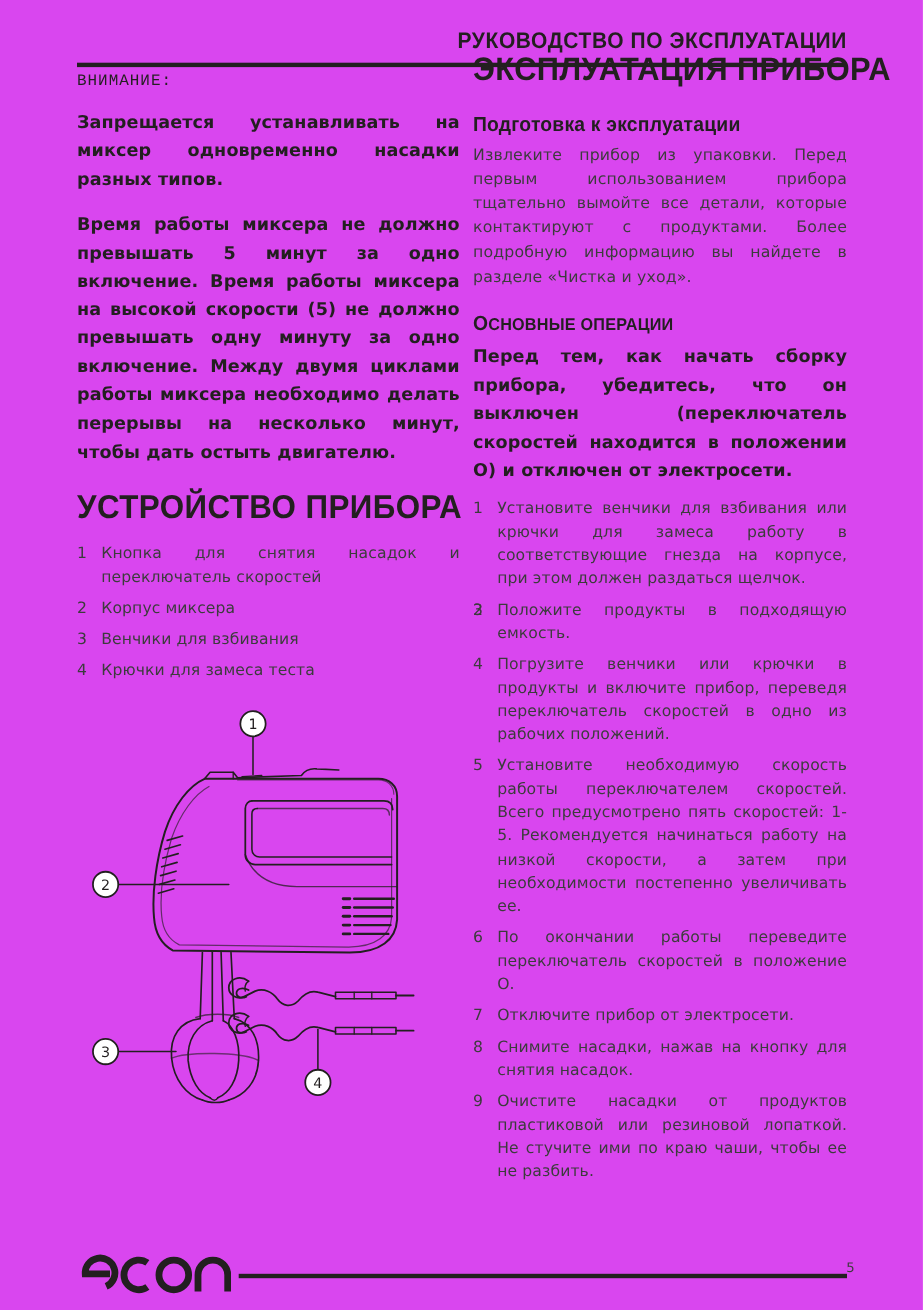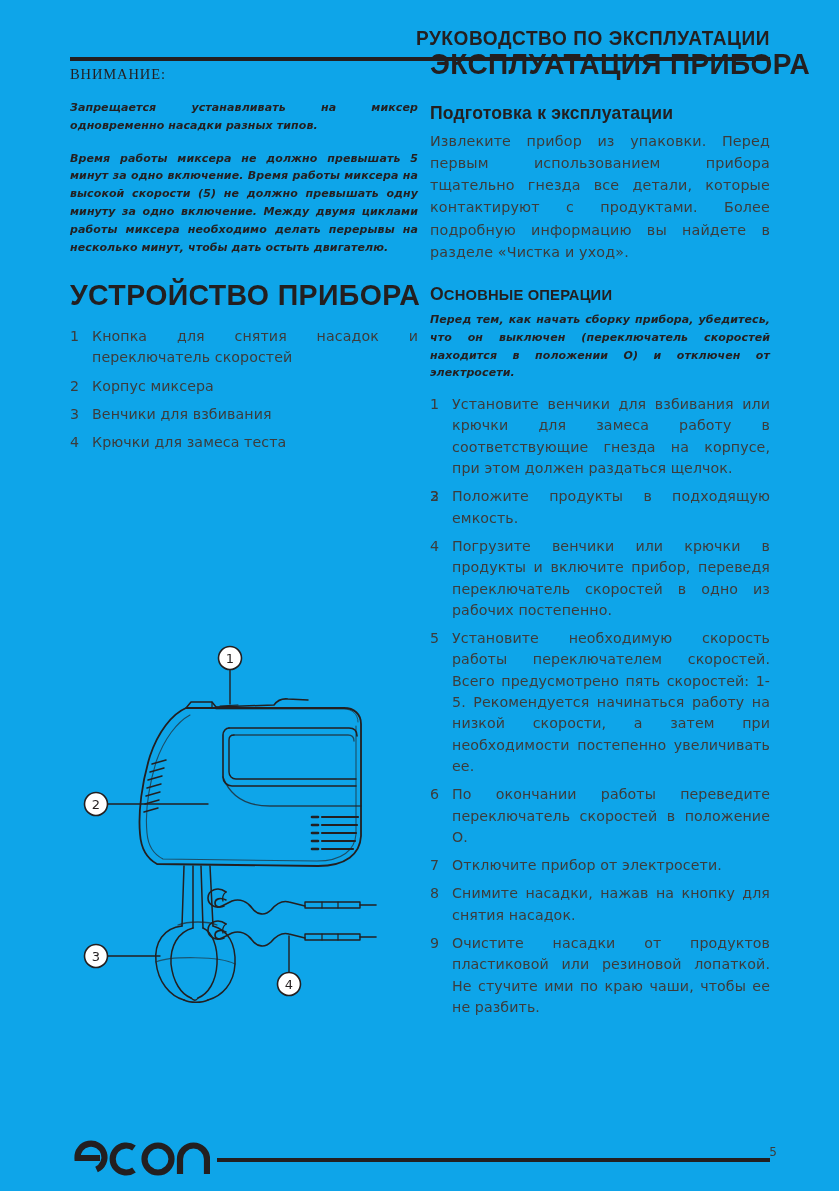--- a/index.html
+++ b/index.html
@@ -8,21 +8,21 @@
     background: #ffffff;
   }
   body {
     font-family: "DejaVu Sans", sans-serif;
     color: #231f20;
   }
   .page {
     position: relative;
     width: 839px;
     height: 1191px;
-    background: #0ea5e9;
+    background: #d946ef;
     overflow: hidden;
   }
 
   
   .header {
     position: absolute;
     left: 70px;
     top: 28px;
     width: 700px;
   }
@@ -54,37 +54,36 @@
   }
   .col-right {
     position: absolute;
     left: 430px;
     top: 49px;
     width: 340px;
   }
 
   
   .attention {
-    font-family: Liberation Serif, serif;
+    font-family: Liberation Mono, monospace;
     font-size: 14.5px;
     letter-spacing: 0.9px;
     color: #231f20;
     margin: 0 0 16px 0;
     font-weight: 400;
   }
   .body-bold {
     font-family: "DejaVu Sans", sans-serif;
     font-weight: 700;
-    font-size: 11px;
+    font-size: 16px;
     line-height: 1.62;
     letter-spacing: 0.1px;
     text-align: justify;
     margin: 0 0 15px 0;
     color: #231f20;
-    font-style: italic;
   }
   .body-reg {
     font-family: "DejaVu Sans", sans-serif;
     font-weight: 400;
     font-size: 14.3px;
     line-height: 1.55;
     letter-spacing: 0.15px;
     text-align: justify;
     margin: 0 0 14px 0;
     color: #3c3c3c;
@@ -376,41 +375,41 @@
         <text x="229" y="353">4</text>
       </g>
     </svg>
   </div>
 
   <div class="col-right">
 
     <h1 class="h-big right-head" style="margin-bottom:22px;">ЭКСПЛУАТАЦИЯ ПРИБОРА</h1>
 
     <h2 class="h-sub">Подготовка к эксплуатации</h2>
-    <p class="body-reg">Извлеките прибор из упаковки. Перед первым использованием прибора тщательно гнезда все детали, которые контактируют с продуктами. Более подробную информацию вы найдете в разделе «Чистка и уход».</p>
+    <p class="body-reg">Извлеките прибор из упаковки. Перед первым использованием прибора тщательно вымойте все детали, которые контактируют с продуктами. Более подробную информацию вы найдете в разделе «Чистка и уход».</p>
 
     <h2 class="h-sub" style="margin-top:20px;"><span>О</span><span class="sc">СНОВНЫЕ ОПЕРАЦИИ</span></h2>
 
     <p class="body-bold" style="margin-bottom:12px;">Перед тем, как начать сборку прибора, убедитесь, что он выключен (переключатель скоростей находится в положении О) и отключен от электросети.</p>
 
     <ol class="numlist">
       <li>
         <span class="num">1</span>
         <span>Установите венчики для взбивания или крючки для замеса работу в соответствующие гнезда на корпусе, при этом должен раздаться щелчок.</span>
       </li>
       <li>
         <span class="num">2</span>
       </li>
       <li>
         <span class="num">3</span>
         <span>Положите продукты в подходящую емкость.</span>
       </li>
       <li>
         <span class="num">4</span>
-        <span>Погрузите венчики или крючки в продукты и включите прибор, переведя переключатель скоростей в одно из рабочих постепенно.</span>
+        <span>Погрузите венчики или крючки в продукты и включите прибор, переведя переключатель скоростей в одно из рабочих положений.</span>
       </li>
       <li>
         <span class="num">5</span>
         <span>Установите необходимую скорость работы переключателем скоростей. Всего предусмотрено пять скоростей: 1-5. Рекомендуется начинаться работу на низкой скорости, а затем при необходимости постепенно увеличивать ее.</span>
       </li>
       <li>
         <span class="num">6</span>
         <span>По окончании работы переведите переключатель скоростей в положение О.</span>
       </li>
       <li>

